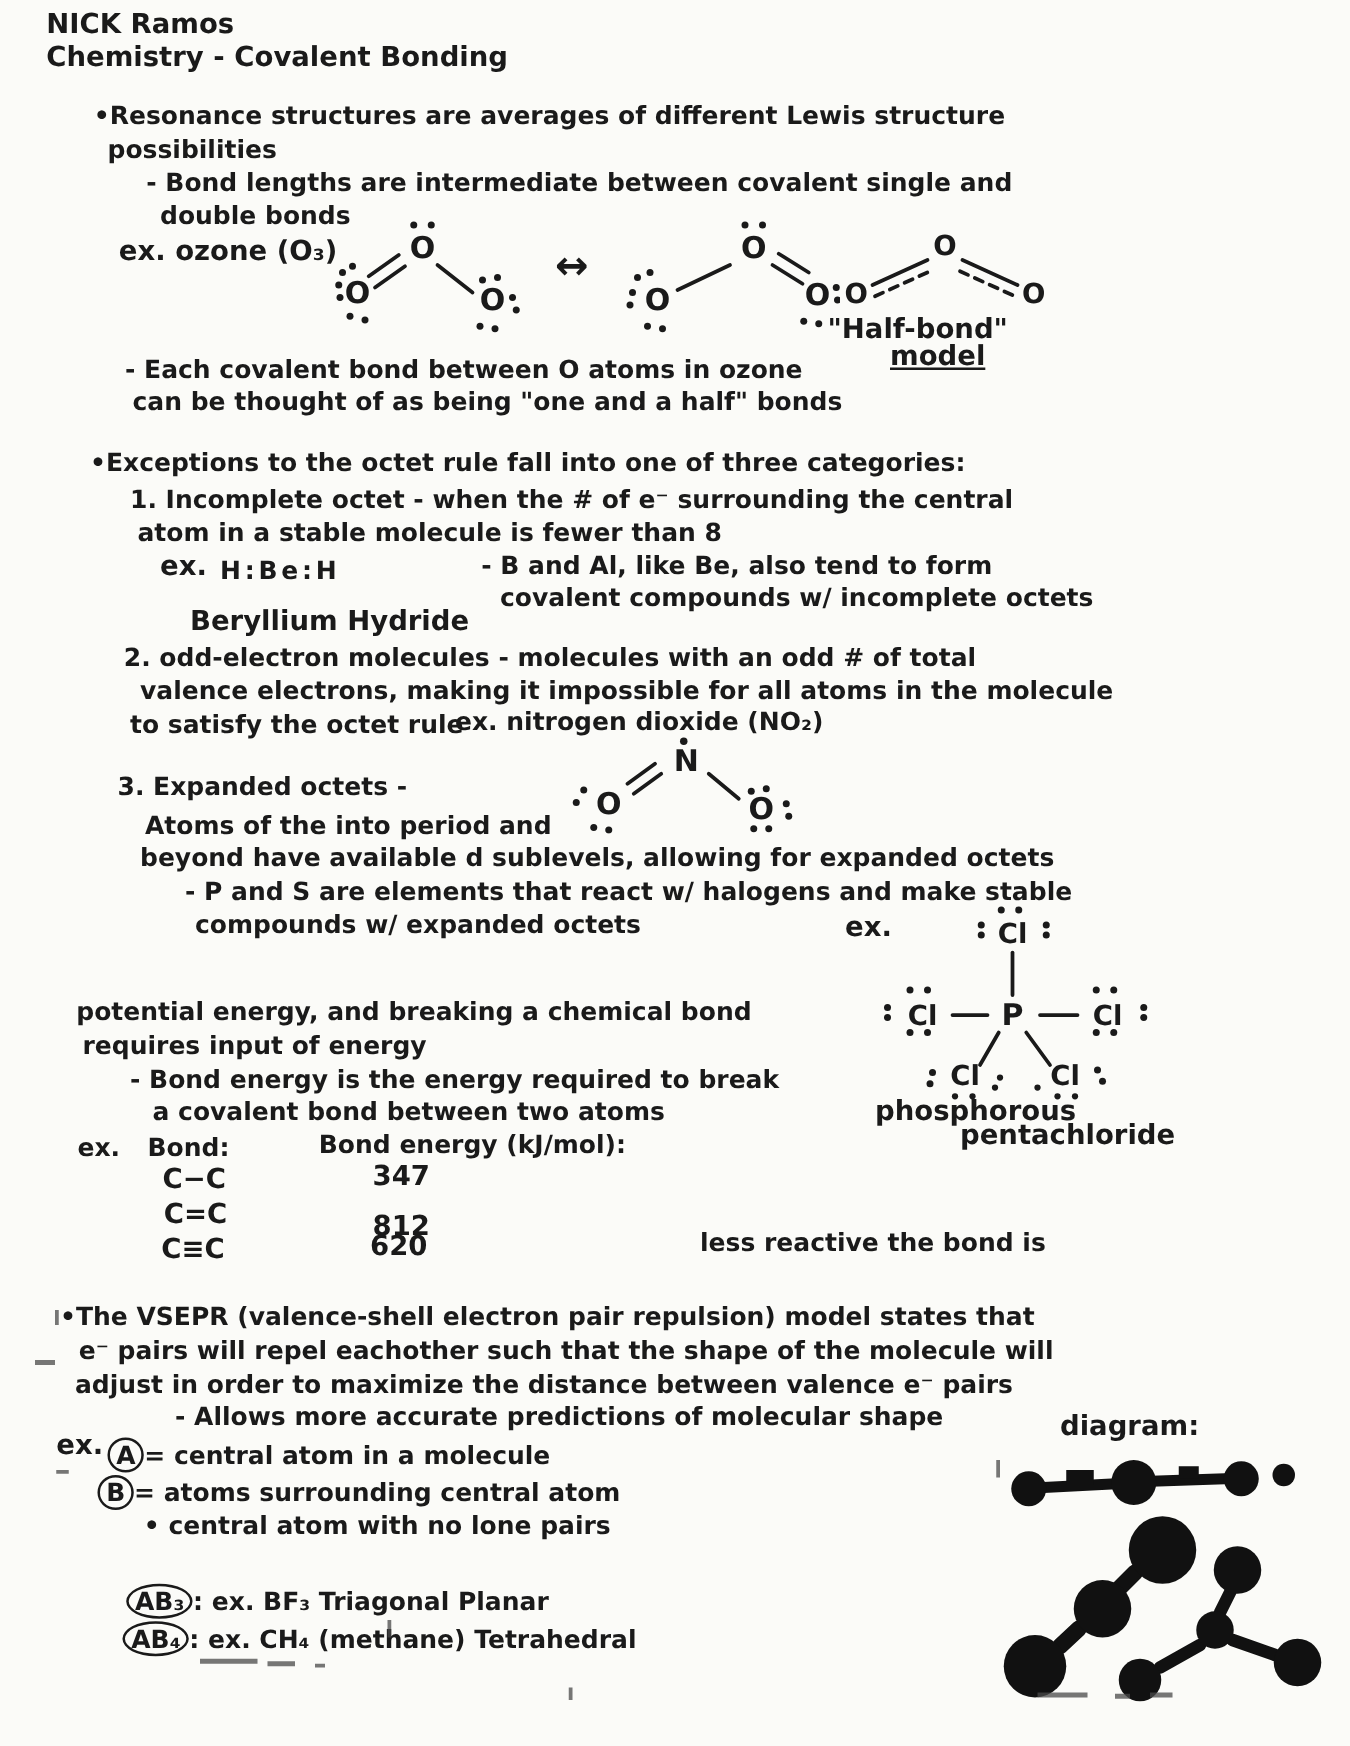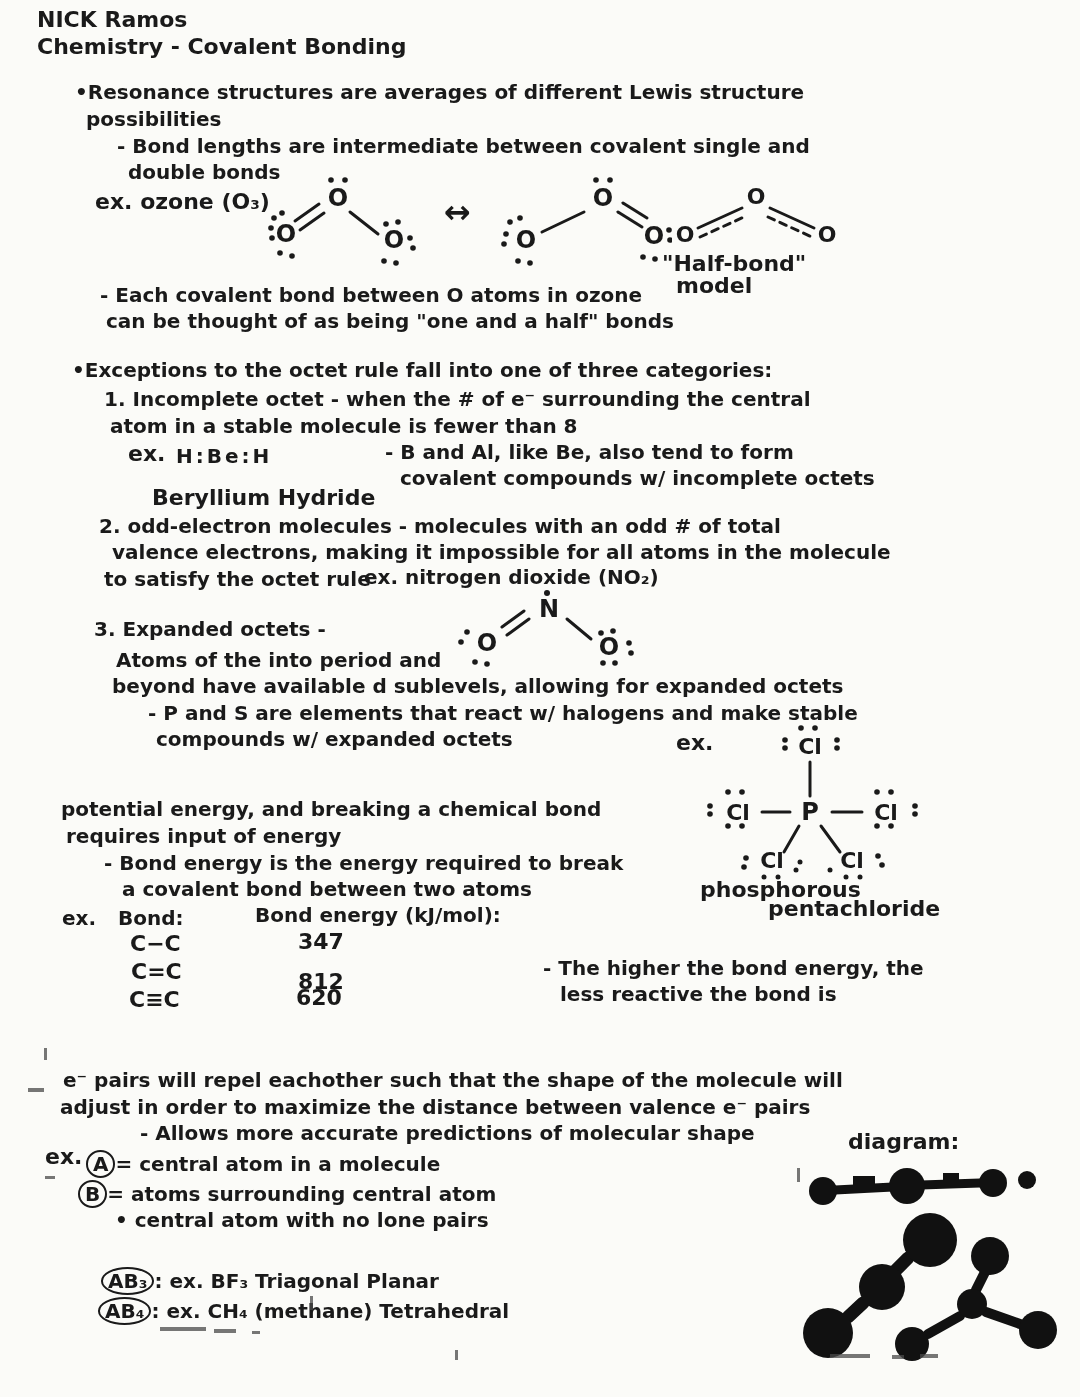--- a/index.html
+++ b/index.html
@@ -85,21 +85,21 @@
     <text x="13" y="64" font-size="22" text-anchor="middle">O</text>
     <text x="84" y="26" font-size="22" text-anchor="middle">O</text>
     <text x="155" y="64" font-size="22" text-anchor="middle">O</text>
     <line x1="26" y1="50" x2="70" y2="30"></line>
     <line x1="28" y1="59" x2="72" y2="39" stroke-dasharray="7 6"></line>
     <line x1="98" y1="30" x2="142" y2="50"></line>
     <line x1="96" y1="39" x2="140" y2="59" stroke-dasharray="7 6"></line>
   </svg>
 
   <div class="t big" style="left:662px;top:250px;">"Half-bond"</div>
-  <div class="t big" style="left:676px;top:272px;">model</div>
+  <div class="t big" style="left:712px;top:272px;text-decoration:underline;">model</div>
   <div class="t" style="left:100px;top:283px;">- Each covalent bond between O atoms in ozone</div>
   <div class="t" style="left:106px;top:309px;">can be thought of as being "one and a half" bonds</div>
 
   <div class="t" style="left:72px;top:358px;"><span>•</span><span class="u">Exceptions</span><span> to the </span><span class="u">octet rule</span><span> fall into one of three categories:</span></div>
 
   <div class="t" style="left:104px;top:387px;"><span>1. </span><span class="u">Incomplete octet</span><span> - when the # of e⁻ surrounding the central</span></div>
   <div class="t" style="left:110px;top:414px;">atom in a stable molecule is fewer than 8</div>
   <div class="t big" style="left:128px;top:440px;">ex.</div>
   <div class="t formula" style="left:176px;top:444px;">H:Be:H</div>
   <div class="t" style="left:385px;top:440px;">- B and Al, like Be, also tend to form</div>
@@ -191,23 +191,23 @@
 
   <div class="t" style="left:62px;top:906px;">ex.</div>
   <div class="t" style="left:118px;top:906px;">Bond:</div>
   <div class="t" style="left:255px;top:903px;">Bond energy (kJ/mol):</div>
   <div class="t big" style="left:130px;top:930px;">C−C</div>
   <div class="t big" style="left:298px;top:928px;">347</div>
   <div class="t big" style="left:131px;top:958px;">C=C</div>
   <div class="t big" style="left:296px;top:956px;margin-top:28px;">620</div>
   <div class="t big" style="left:129px;top:986px;">C≡C</div>
   <div class="t big" style="left:298px;top:968px;">812</div>
-  <div class="t" style="left:543px;top:956px;">- The higher the bond energy, the</div>
   <div class="t" style="left:560px;top:982px;">less reactive the bond is</div>
 
+  <div class="t" style="left:48px;top:1041px;"><span>•The </span><span class="u">VSEPR</span><span> (valence-shell electron pair repulsion) model states that</span></div>
   <div class="t" style="left:63px;top:1068px;">e⁻ pairs will repel eachother such that the shape of the molecule will</div>
   <div class="t" style="left:60px;top:1095px;">adjust in order to maximize the distance between valence e⁻ pairs</div>
   <div class="t" style="left:140px;top:1121px;"><span>- Allows more accurate predictions of </span><span class="u">molecular shape</span></div>
   <div class="t big" style="left:848px;top:1128px;">diagram:</div>
 
   <div class="t big" style="left:45px;top:1143px;">ex.</div>
   <div class="t" style="left:86px;top:1150px;"><span class="badge">A</span><span>= central atom in a molecule</span></div>
   <div class="t" style="left:78px;top:1180px;"><span class="badge">B</span><span>= atoms surrounding central atom</span></div>
   <div class="t" style="left:115px;top:1208px;"><span>• </span><span class="u">central atom</span><span> with </span><span class="u">no lone pairs</span></div>
   <div class="t" style="left:101px;top:1267px;"><span class="badge">AB₃</span><span>: ex. BF₃  Triagonal Planar</span></div>

